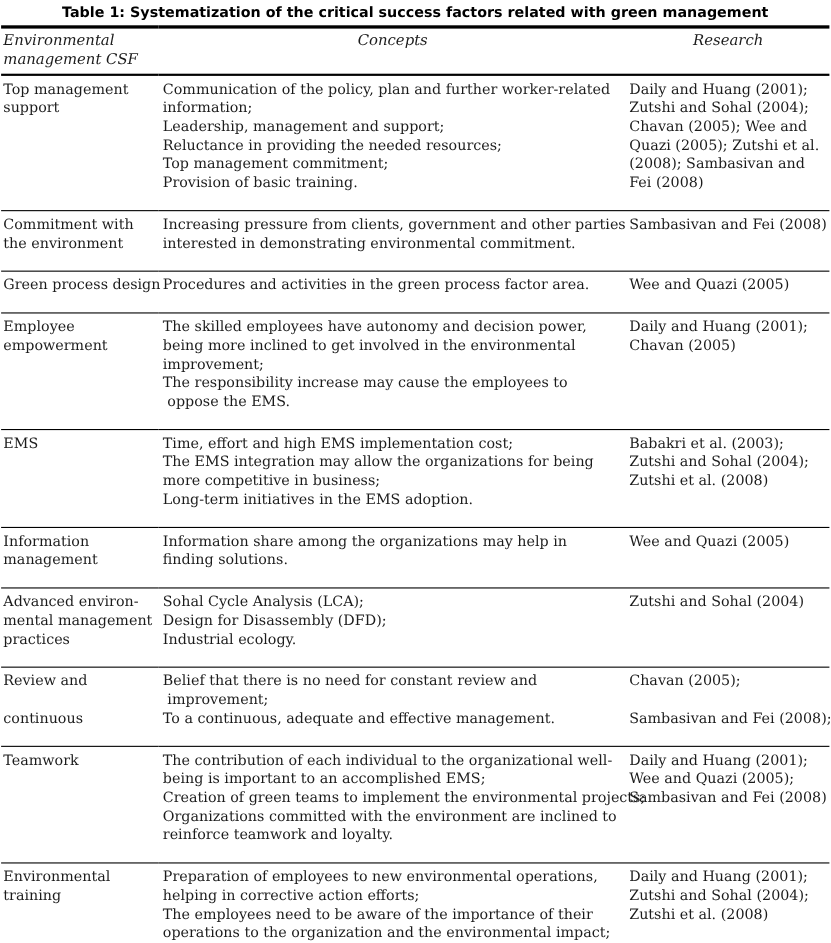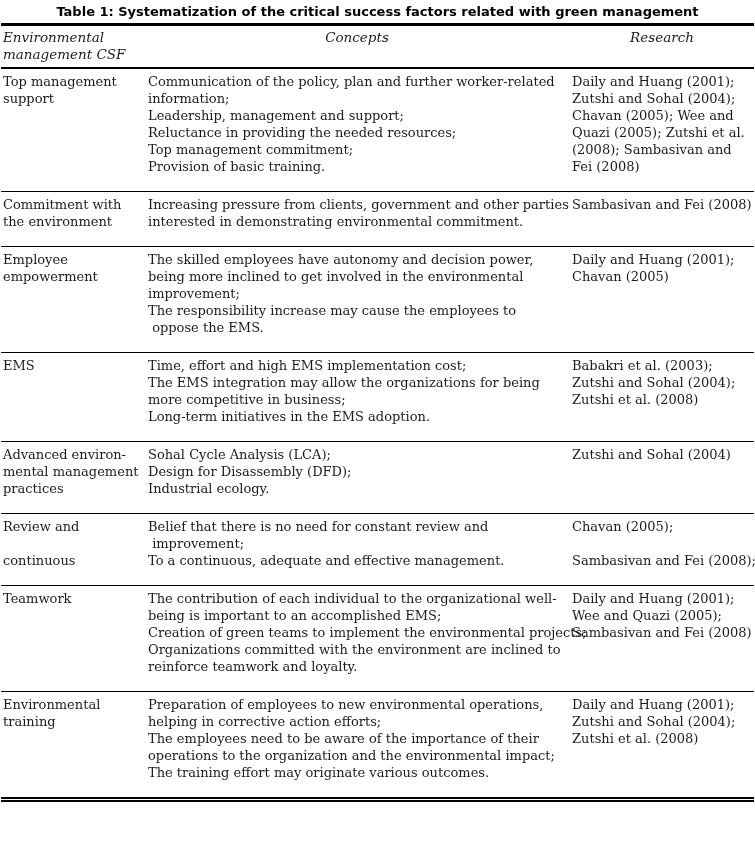--- a/index.html
+++ b/index.html
@@ -122,20 +122,31 @@
           <td class="cell-concepts">
             <div class="line">Increasing pressure from clients, government and other parties</div>
             <div class="line">interested in demonstrating environmental commitment.</div>
           </td>
           <td class="cell-research">
             <div class="line">Sambasivan and Fei (2008)</div>
           </td>
         </tr>
         <tr>
           <td class="cell-csf">
+            <div class="line">Green process design</div>
+          </td>
+          <td class="cell-concepts">
+            <div class="line">Procedures and activities in the green process factor area.</div>
+          </td>
+          <td class="cell-research">
+            <div class="line">Wee and Quazi (2005)</div>
+          </td>
+        </tr>
+        <tr>
+          <td class="cell-csf">
             <div class="line">Employee</div>
             <div class="line">empowerment</div>
           </td>
           <td class="cell-concepts">
             <div class="line">The skilled employees have autonomy and decision power,</div>
             <div class="line">being more inclined to get involved in the environmental</div>
             <div class="line">improvement;</div>
             <div class="line">The responsibility increase may cause the employees to</div>
             <div class="line"> oppose the EMS.</div>
           </td>
@@ -155,20 +166,33 @@
             <div class="line">Long-term initiatives in the EMS adoption.</div>
           </td>
           <td class="cell-research">
             <div class="line">Babakri <span class="ital">et al.</span> (2003);</div>
             <div class="line">Zutshi and Sohal (2004);</div>
             <div class="line">Zutshi <span class="ital">et al.</span> (2008)</div>
           </td>
         </tr>
         <tr>
           <td class="cell-csf">
+            <div class="line">Information</div>
+            <div class="line">management</div>
+          </td>
+          <td class="cell-concepts">
+            <div class="line">Information share among the organizations may help in</div>
+            <div class="line">finding solutions.</div>
+          </td>
+          <td class="cell-research">
+            <div class="line">Wee and Quazi (2005)</div>
+          </td>
+        </tr>
+        <tr>
+          <td class="cell-csf">
             <div class="line">Advanced environ-</div>
             <div class="line">mental management</div>
             <div class="line">practices</div>
           </td>
           <td class="cell-concepts">
             <div class="line">Sohal Cycle Analysis (LCA);</div>
             <div class="line">Design for Disassembly (DFD);</div>
             <div class="line">Industrial ecology.</div>
           </td>
           <td class="cell-research">

